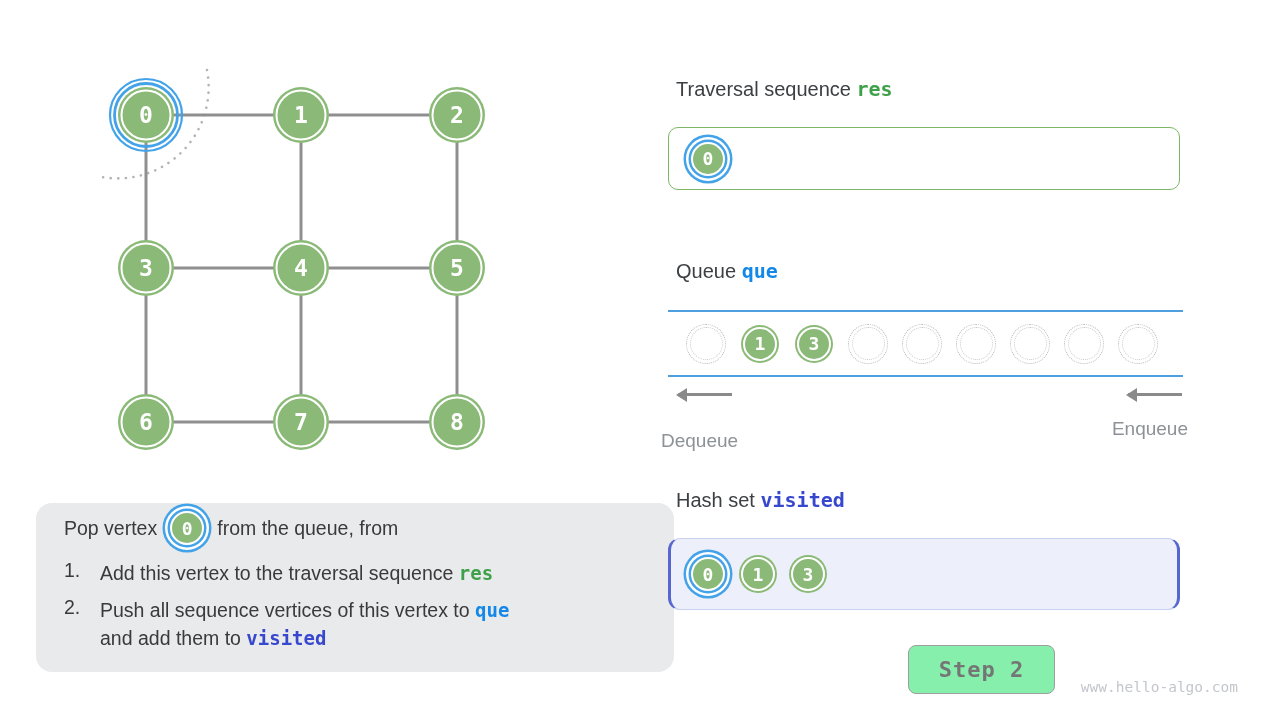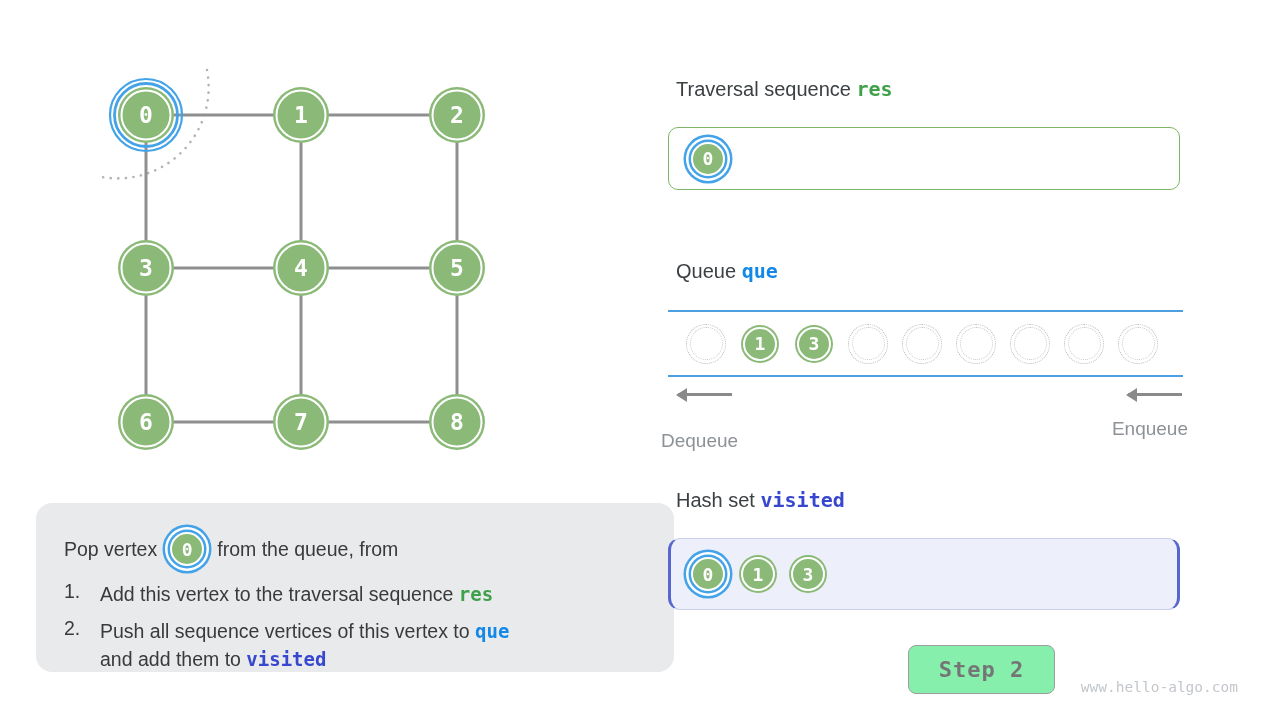--- a/index.html
+++ b/index.html
@@ -33,21 +33,21 @@
 
   
   .badge{width:34px;height:34px;border-radius:50%;background:var(--green);
     border:2px solid #fff;box-shadow:0 0 0 2px var(--green);
     display:flex;align-items:center;justify-content:center;flex:none;
     color:#fff;font-family:"DejaVu Sans Mono",monospace;font-weight:bold;font-size:18px;}
   .badge.hl{box-shadow:0 0 0 2.5px var(--blue),0 0 0 5px #fff,0 0 0 7.5px var(--blue);}
 
   
   .desc-box{left:36px;top:503px;width:638px;height:169px;background:#e9eaeb;
-    border-radius:16px;padding:24px 26px 16px 28px;font-size:19.5px;color:#3a3a3a;}
+    border-radius:16px;padding:3px 26px 16px 28px;font-size:19.5px;color:#3a3a3a;}
   .pop-line{display:flex;align-items:center;gap:13px;height:44px;margin-bottom:9px;}
   .desc-list{display:flex;flex-direction:column;gap:9px;}
   .desc-item{display:flex;align-items:flex-start;}
   .desc-item .num{width:36px;flex:none;}
   .desc-item .li-text{line-height:28px;}
   .desc-box code{font-size:19px;}
 
   
   .sec-title{font-size:20px;color:var(--title-gray);}
   .sec-title code{font-size:20px;}

